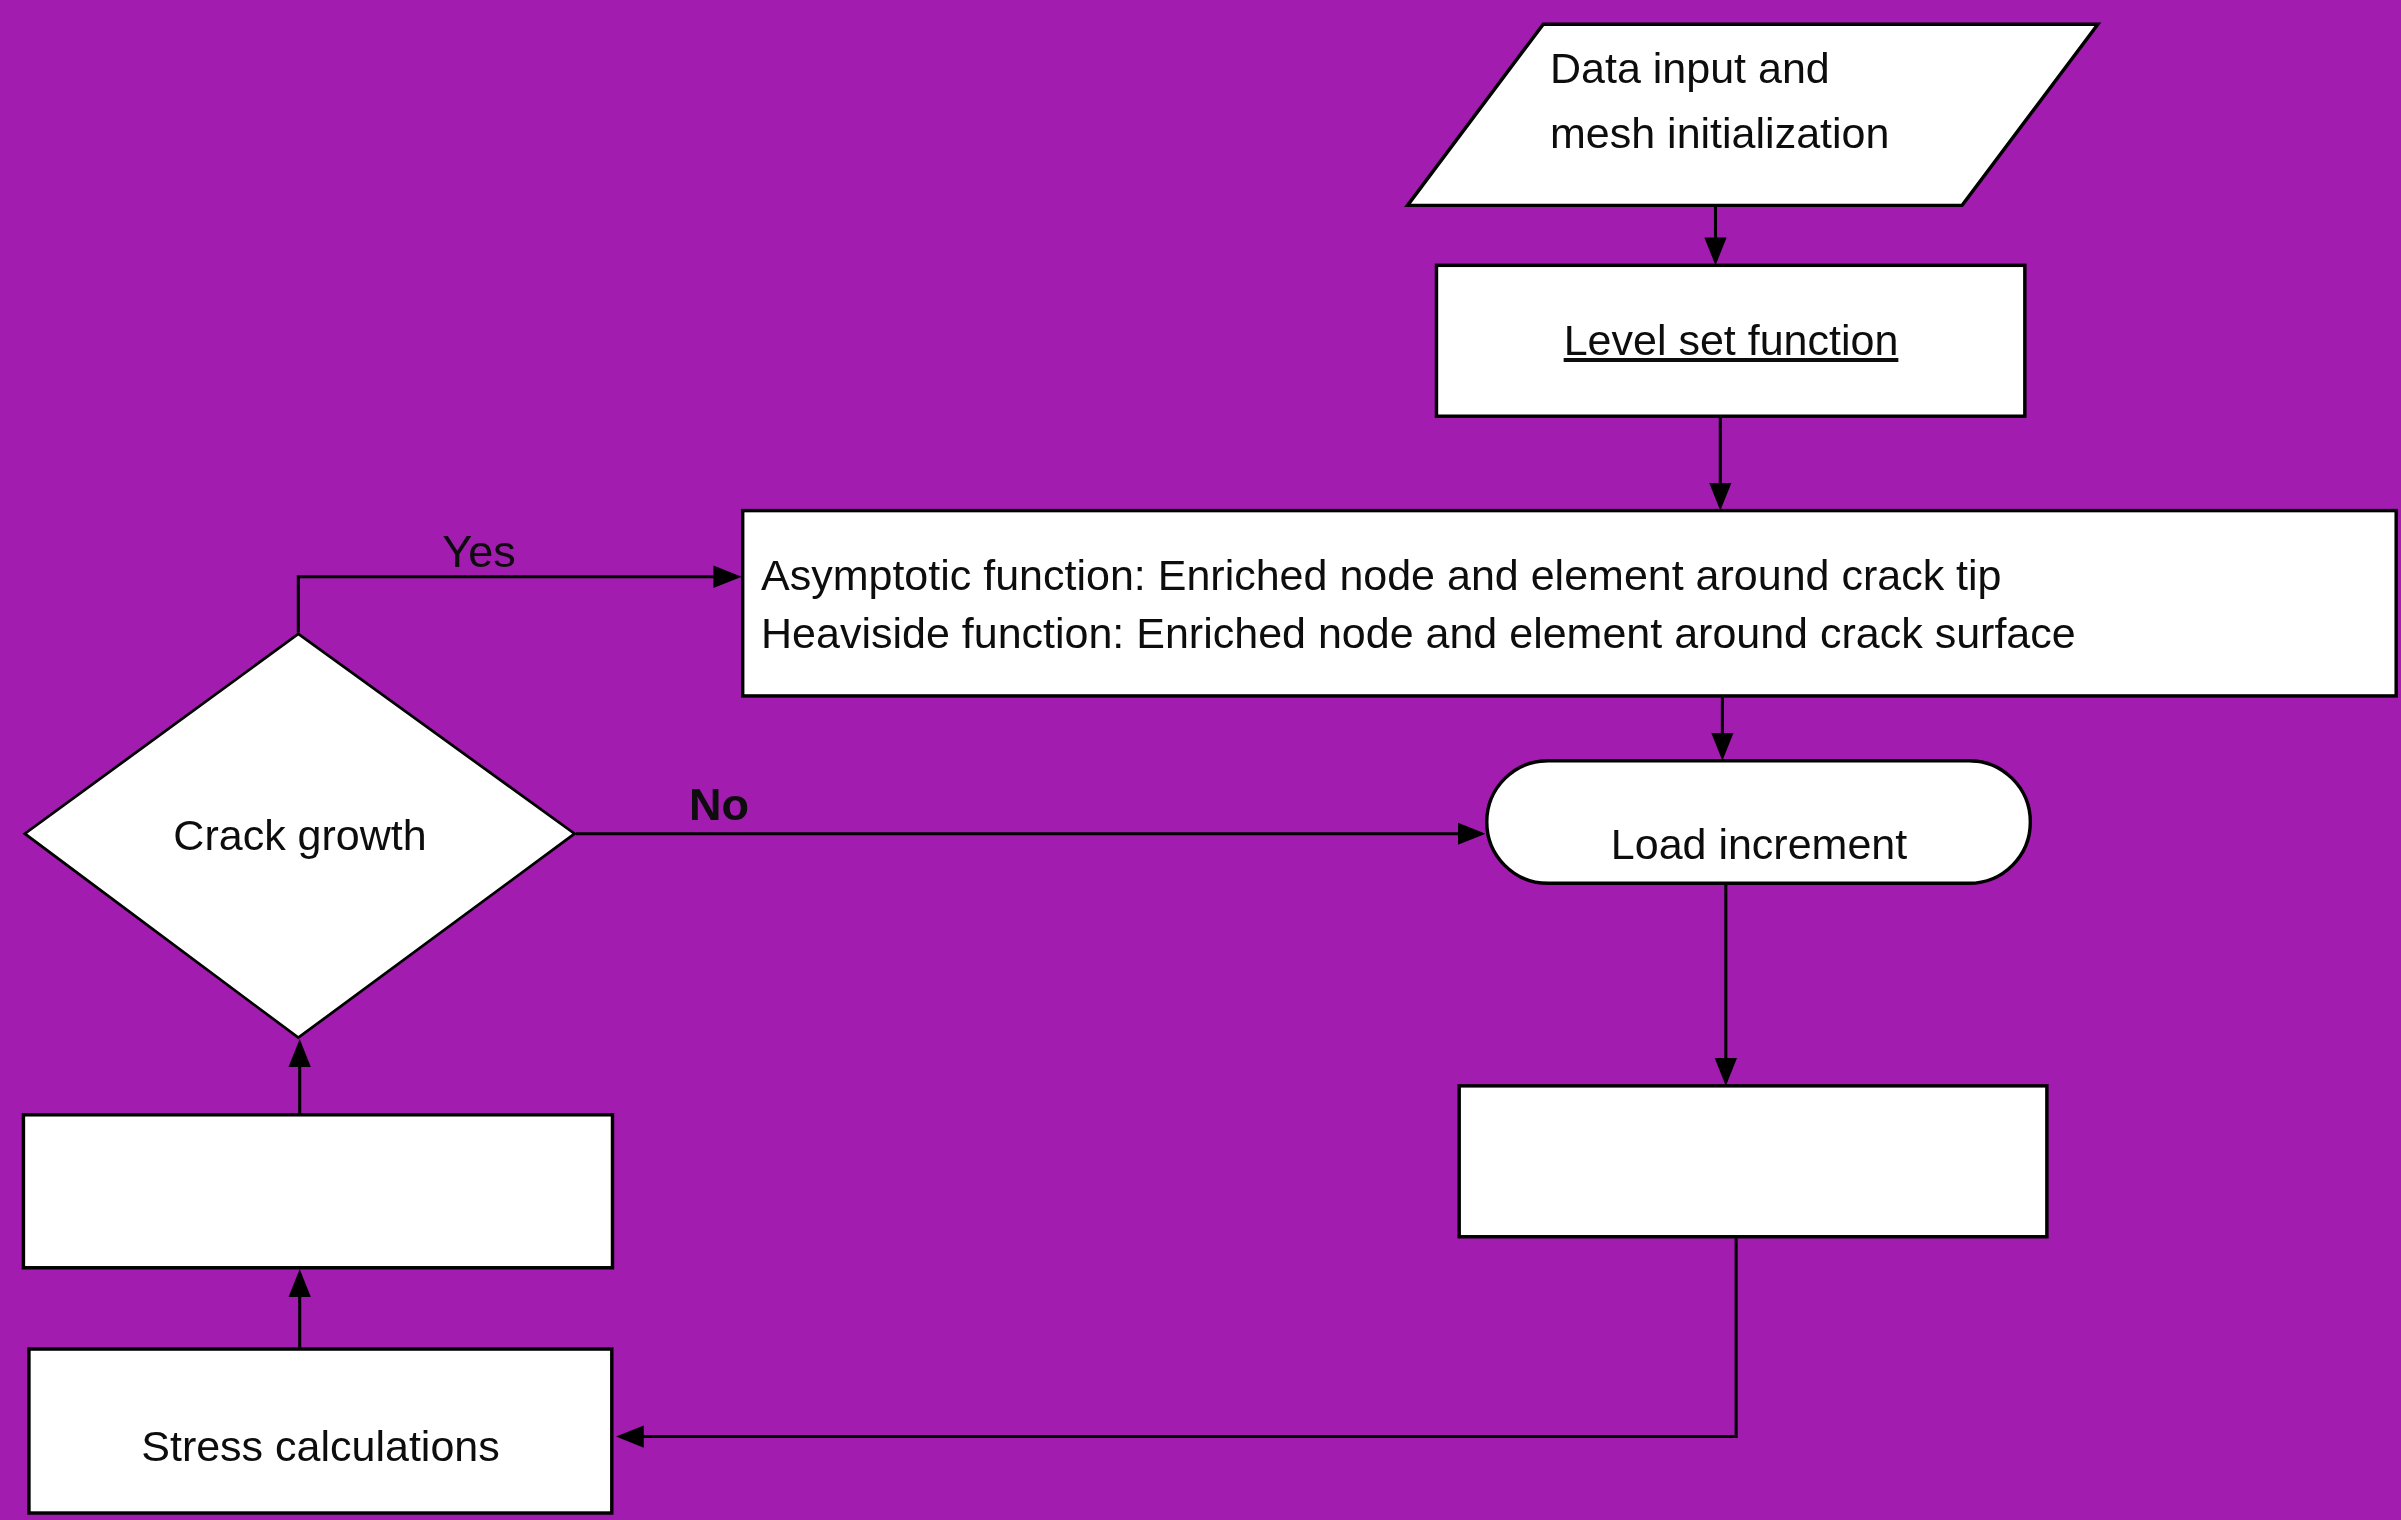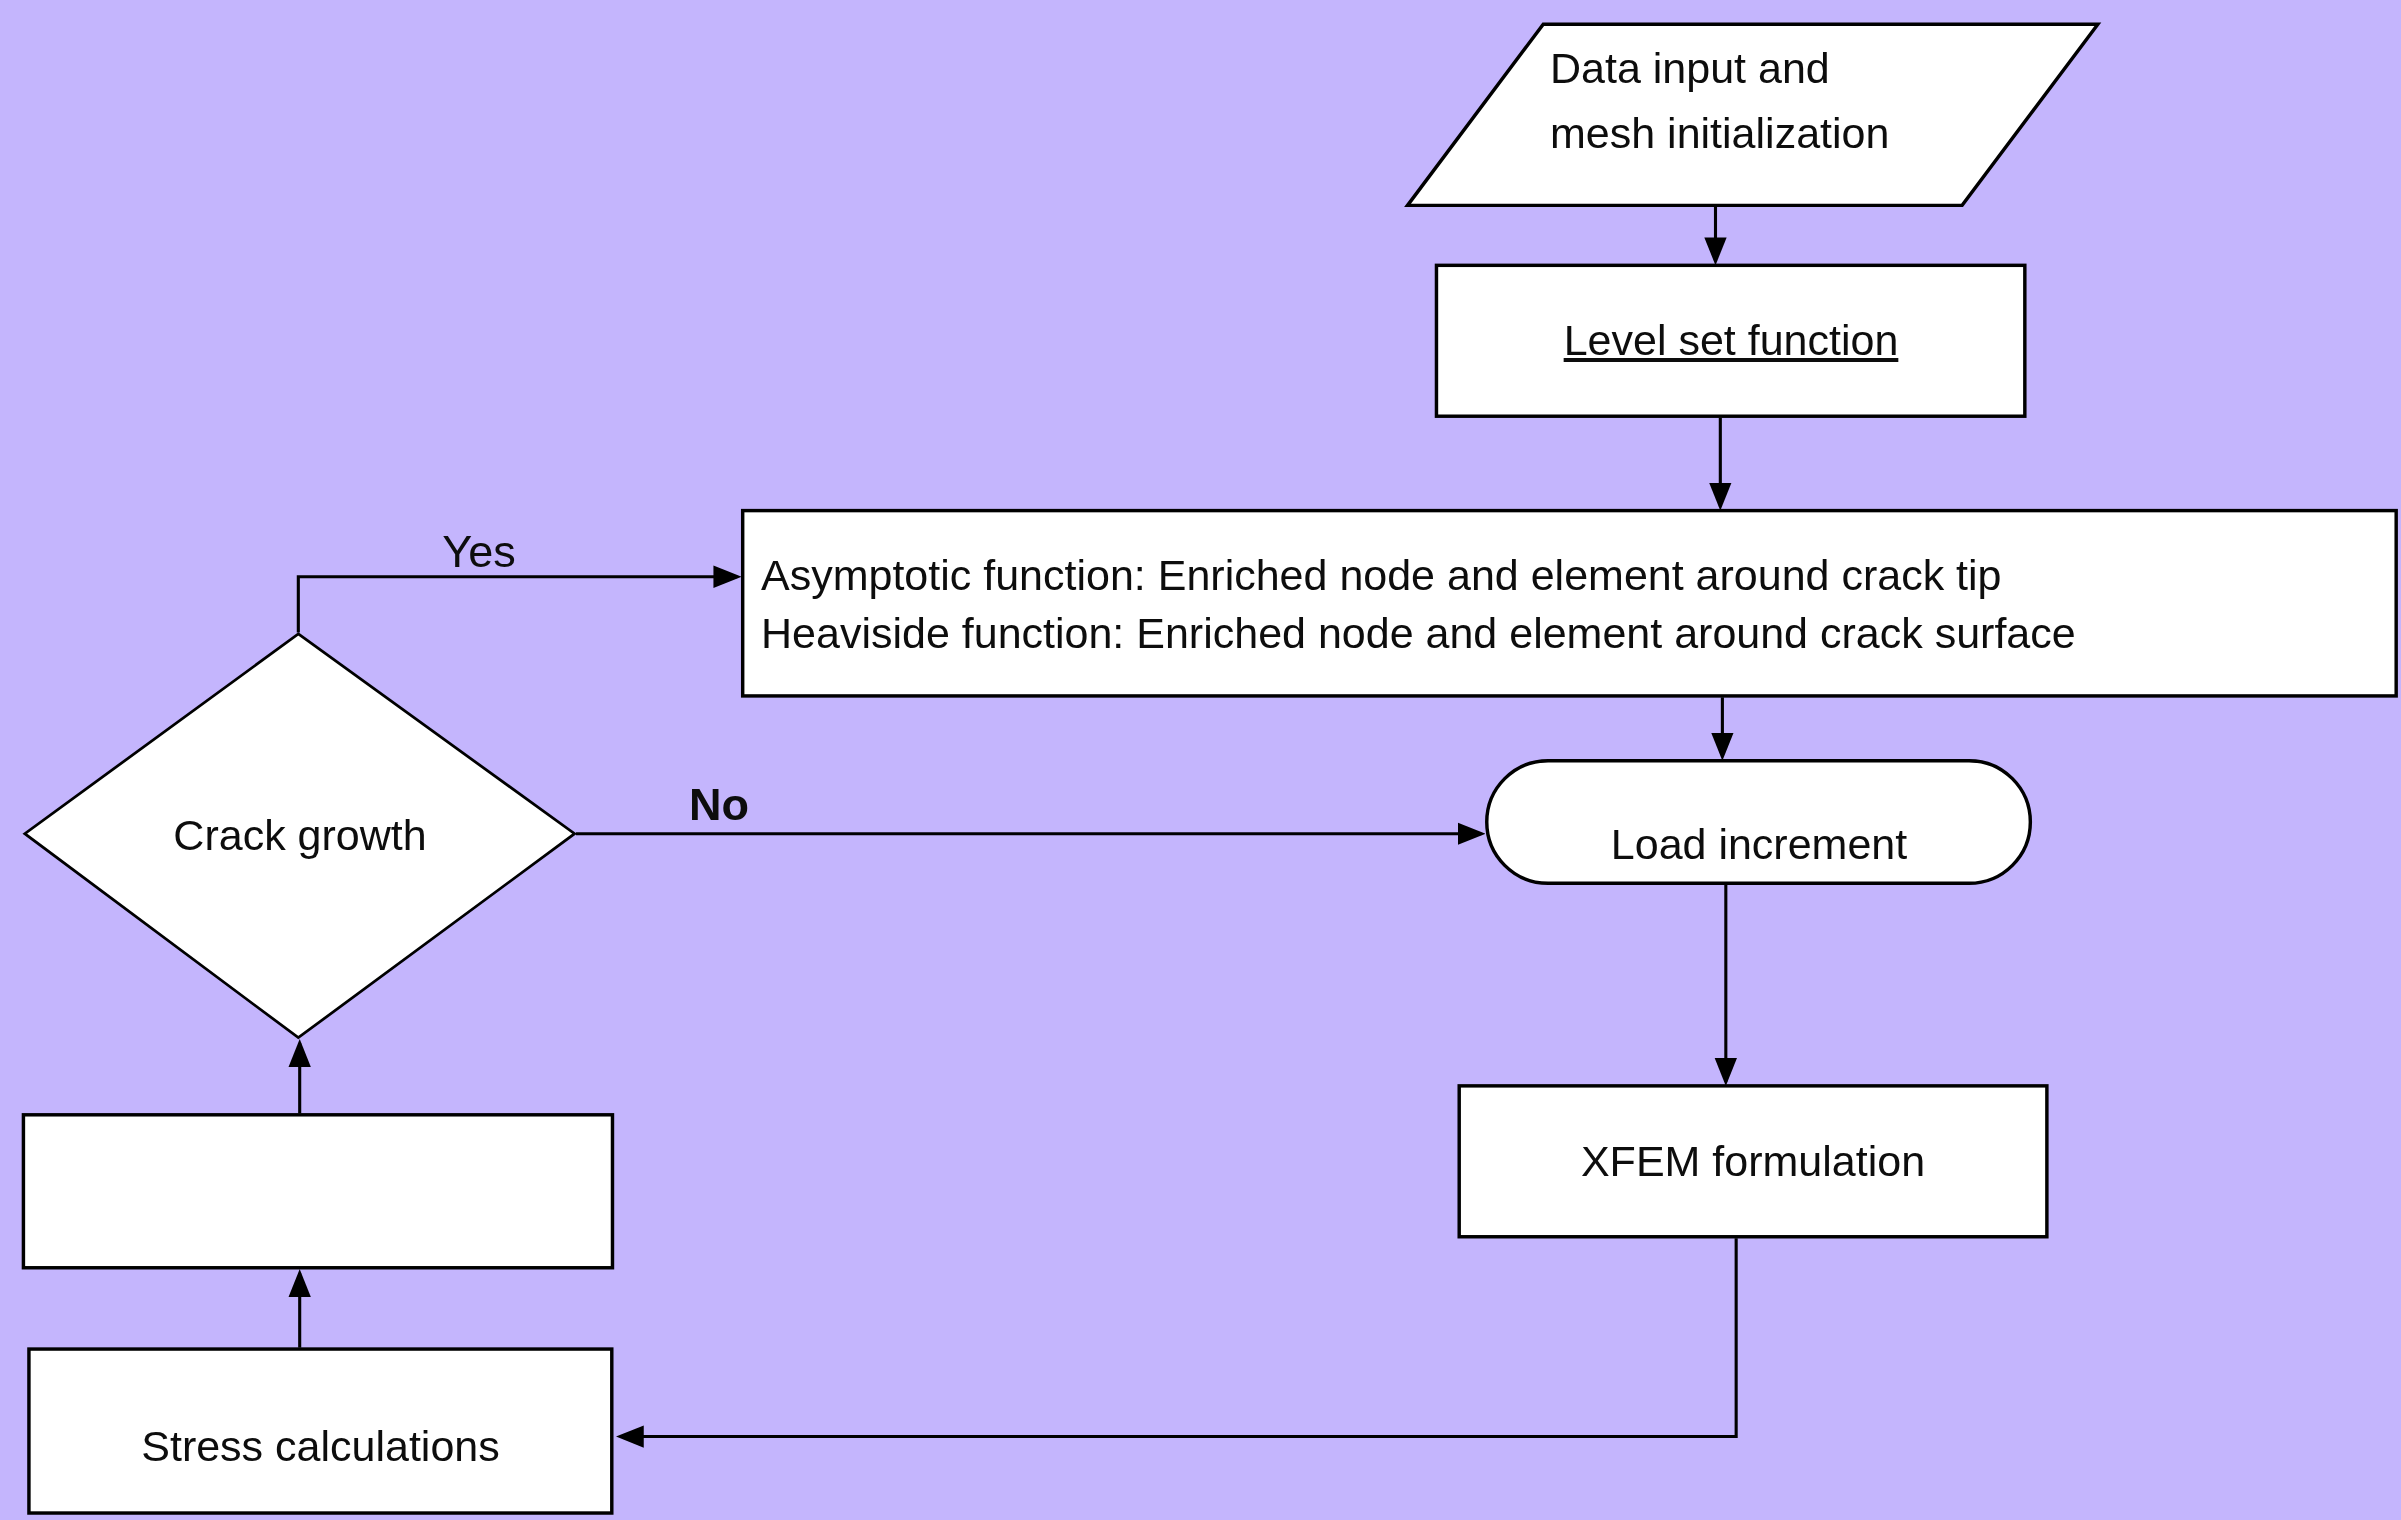--- a/index.html
+++ b/index.html
@@ -4,21 +4,21 @@
 <style>
   html, body {
     margin: 0;
     padding: 0;
     background: #ffffff;
   }
   #canvas {
     position: relative;
     width: 2401px;
     height: 1520px;
-    background: #c4b5fd;
+    background: #a21caf;
     font-family: "Liberation Sans", "DejaVu Sans", sans-serif;
     color: #0d0d0d;
   }
   #shapes {
     position: absolute;
     left: 0; top: 0;
     width: 2401px;
     height: 1520px;
   }
   .label {
@@ -94,21 +94,20 @@
 
   <div class="label center-box" style="left:1437px; top:265px; width:588px; height:151px;text-decoration:underline;">Level set function</div>
 
   <div class="label center-box" style="left:1487px; top:761px; width:544px; height:123px; padding-top:45px; box-sizing:border-box;">Load increment</div>
 
   <div class="label two-line" style="left:761px; top:546px; line-height:58px;">
     <span>Asymptotic function: Enriched node and element around crack tip</span>
     <span>Heaviside function: Enriched node and element around crack surface</span>
   </div>
 
-  <div class="label center-box" style="left:1459px; top:1086px; width:588px; height:151px;">XFEM formulation</div>
 
   <div class="label center-box" style="left:25px; top:634px; width:550px; height:404px;">Crack growth</div>
 
 
   <div class="label center-box" style="left:29px; top:1349px; width:583px; height:196px;">Stress calculations</div>
 
   <div class="label edge-label" style="left:410px; top:524px; width:138px;">Yes</div>
 
   <div class="label edge-label" style="left:650px; top:777px; width:138px;font-weight:bold;">No</div>
 

